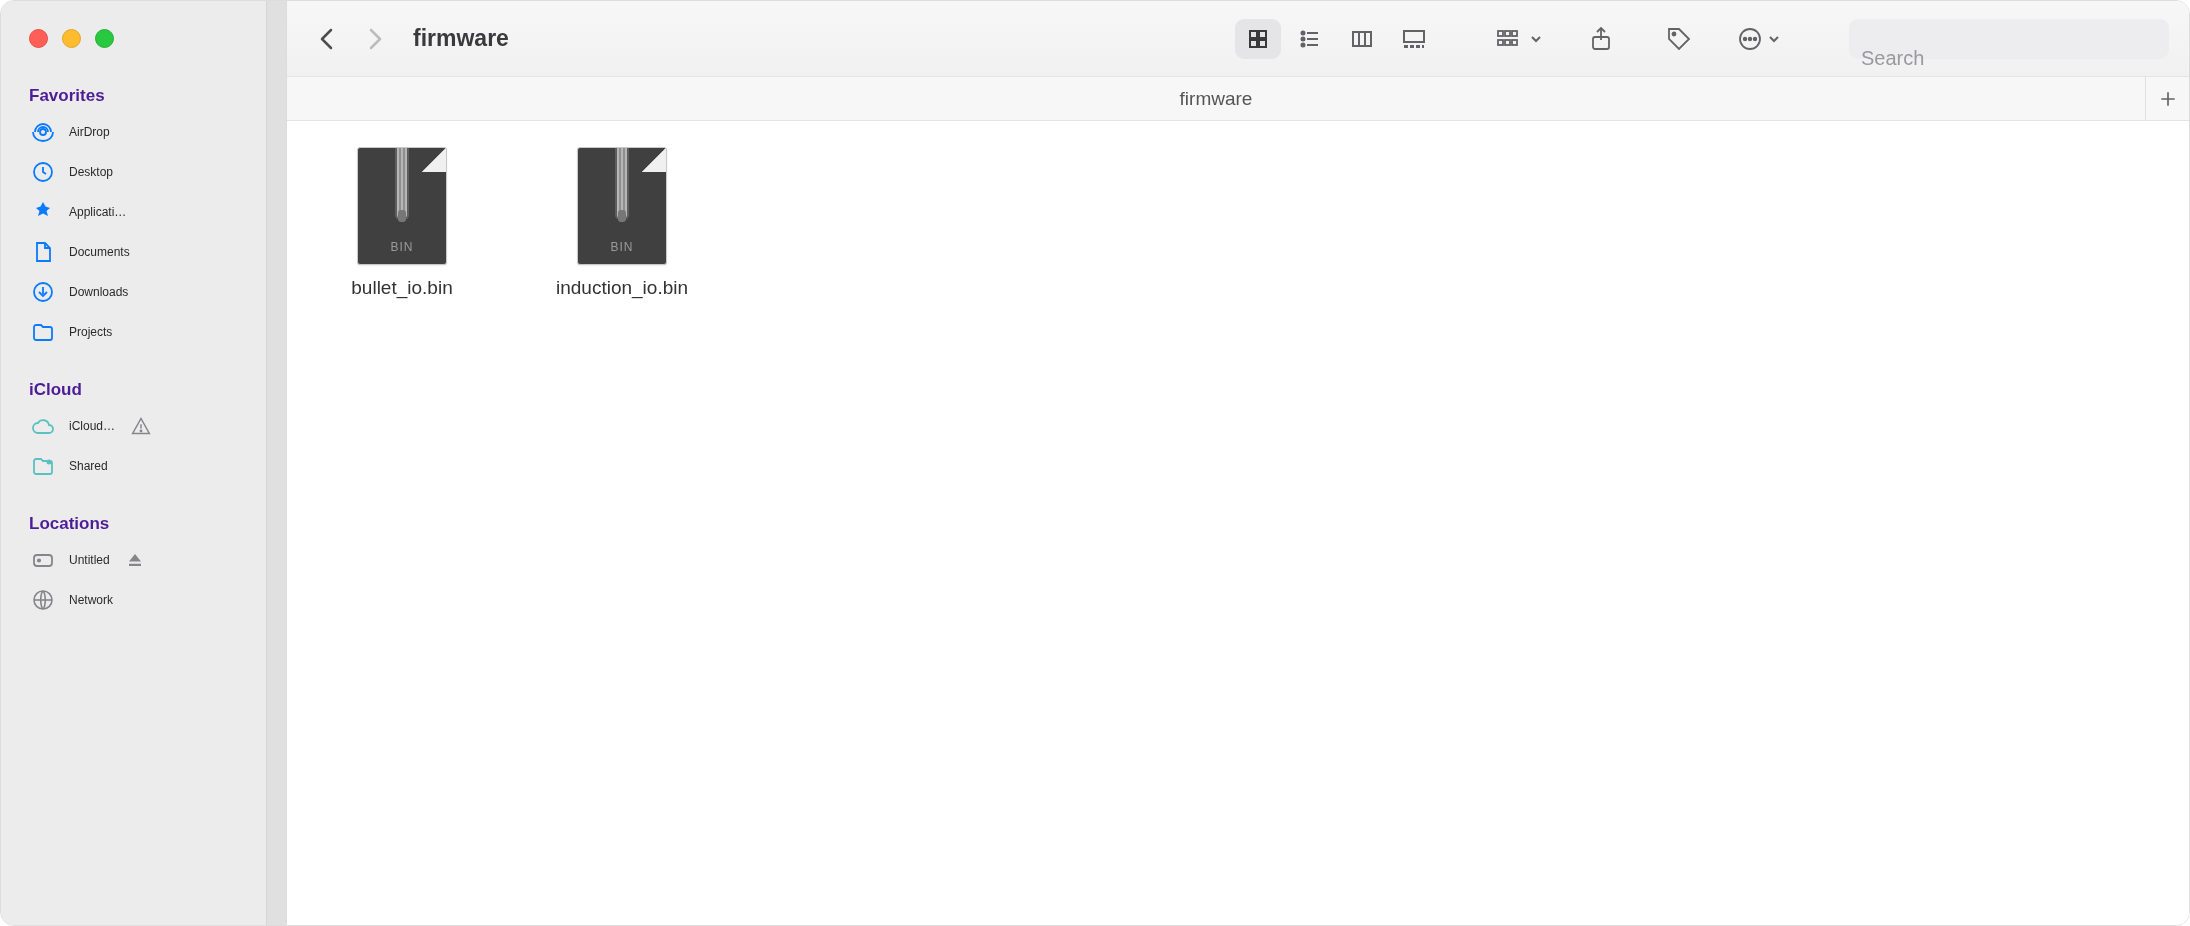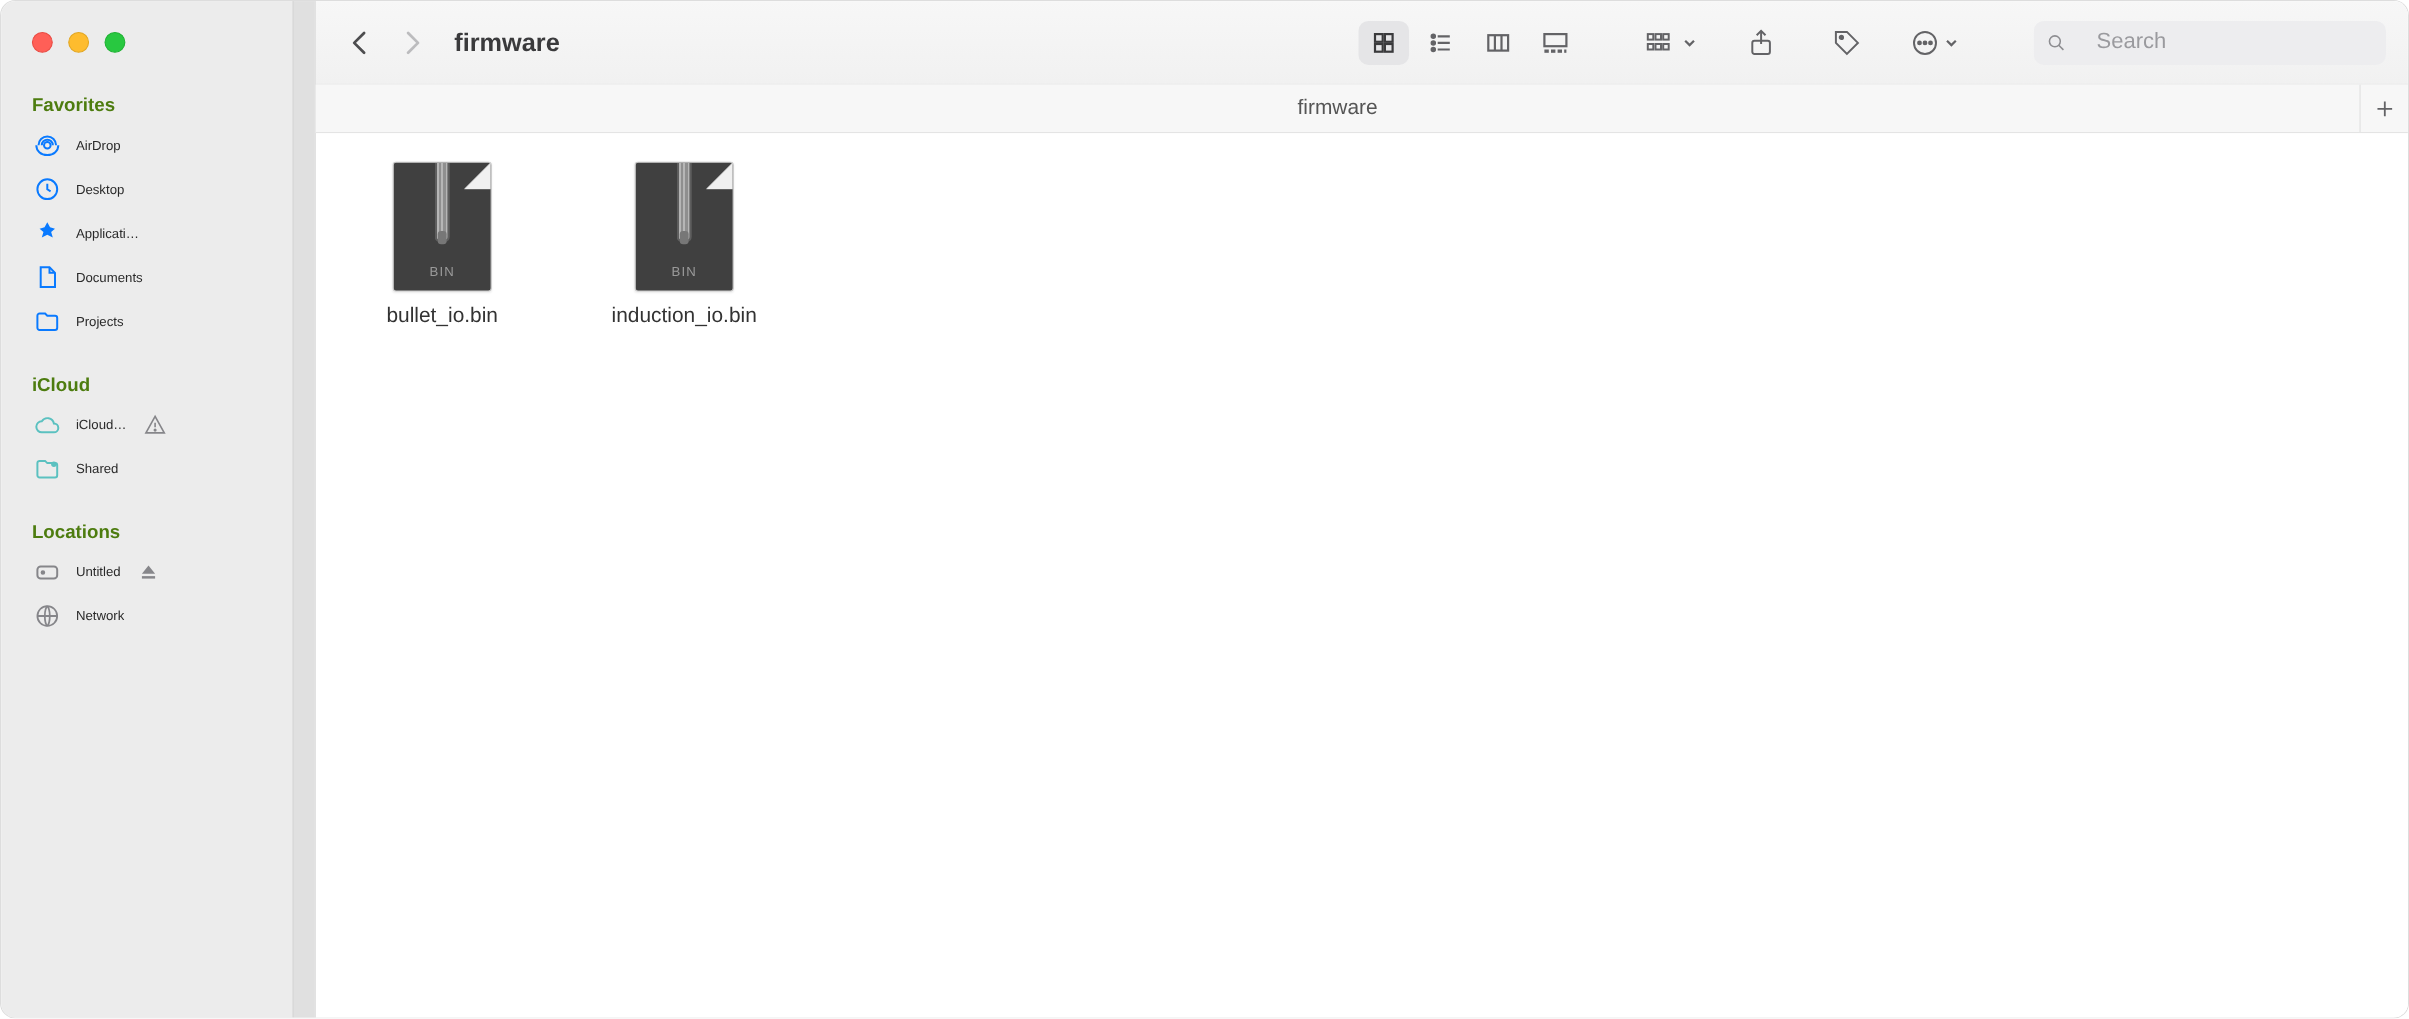--- a/index.html
+++ b/index.html
@@ -50,21 +50,21 @@
     border-radius: 50%;
   }
   .tl-close { background: #ff5f57; border: 1px solid #e94b43; }
   .tl-min { background: #febc2e; border: 1px solid #e2a723; }
   .tl-max { background: #28c840; border: 1px solid #1fb233; }
 
   .section-header {
     padding: 10px 0 6px 28px;
     font-size: 17px;
     font-weight: 700;
-    color: #4d7c0f;
+    color: #4c1d95;
   }
   .sidebar-item {
     display: flex;
     align-items: center;
     padding: 8px 0 8px 28px;
     font-size: 12px;
     color: #2a2a2a;
     gap: 12px;
     cursor: default;
     height: 40px;
@@ -169,20 +169,21 @@
     margin-left: 60px;
     width: 320px;
     height: 40px;
     background: #ededef;
     border-radius: 9px;
     display: flex;
     align-items: center;
     padding: 0 12px;
     gap: 28px;
     color: #8d8d91;
+    flex-direction: column;
   }
   .search-wrap input {
     border: none;
     background: transparent;
     outline: none;
     font-size: 20px;
     color: #333;
     width: 100%;
   }
   .search-wrap input::placeholder { color: #9a9a9e; }
@@ -335,20 +336,30 @@
     <div class="sidebar-item">
       <span class="icon">
         <svg width="22" height="24" viewBox="0 0 22 24" fill="none" stroke="currentColor" stroke-width="1.8">
             <path d="M5 3h8l5 5v13H5z"></path>
             <path d="M13 3v5h5"></path>
           </svg>
       </span>
       <span class="label">Documents</span>
     </div>
 
+    <div class="sidebar-item">
+      <span class="icon">
+        <svg width="24" height="24" viewBox="0 0 24 24" fill="none" stroke="currentColor" stroke-width="1.8">
+            <circle cx="12" cy="12" r="9"></circle>
+            <path d="M12 7v7"></path>
+            <path d="M8 12l4 4 4-4"></path>
+          </svg>
+      </span>
+      <span class="label">Downloads</span>
+    </div>
 
     <div class="sidebar-item">
       <span class="icon">
         <svg width="24" height="22" viewBox="0 0 24 22" fill="none" stroke="currentColor" stroke-width="1.8">
             <path d="M3 6a2 2 0 0 1 2-2h5l2 2h7a2 2 0 0 1 2 2v9a2 2 0 0 1-2 2H5a2 2 0 0 1-2-2z"></path>
           </svg>
       </span>
       <span class="label">Projects</span>
     </div>
 

